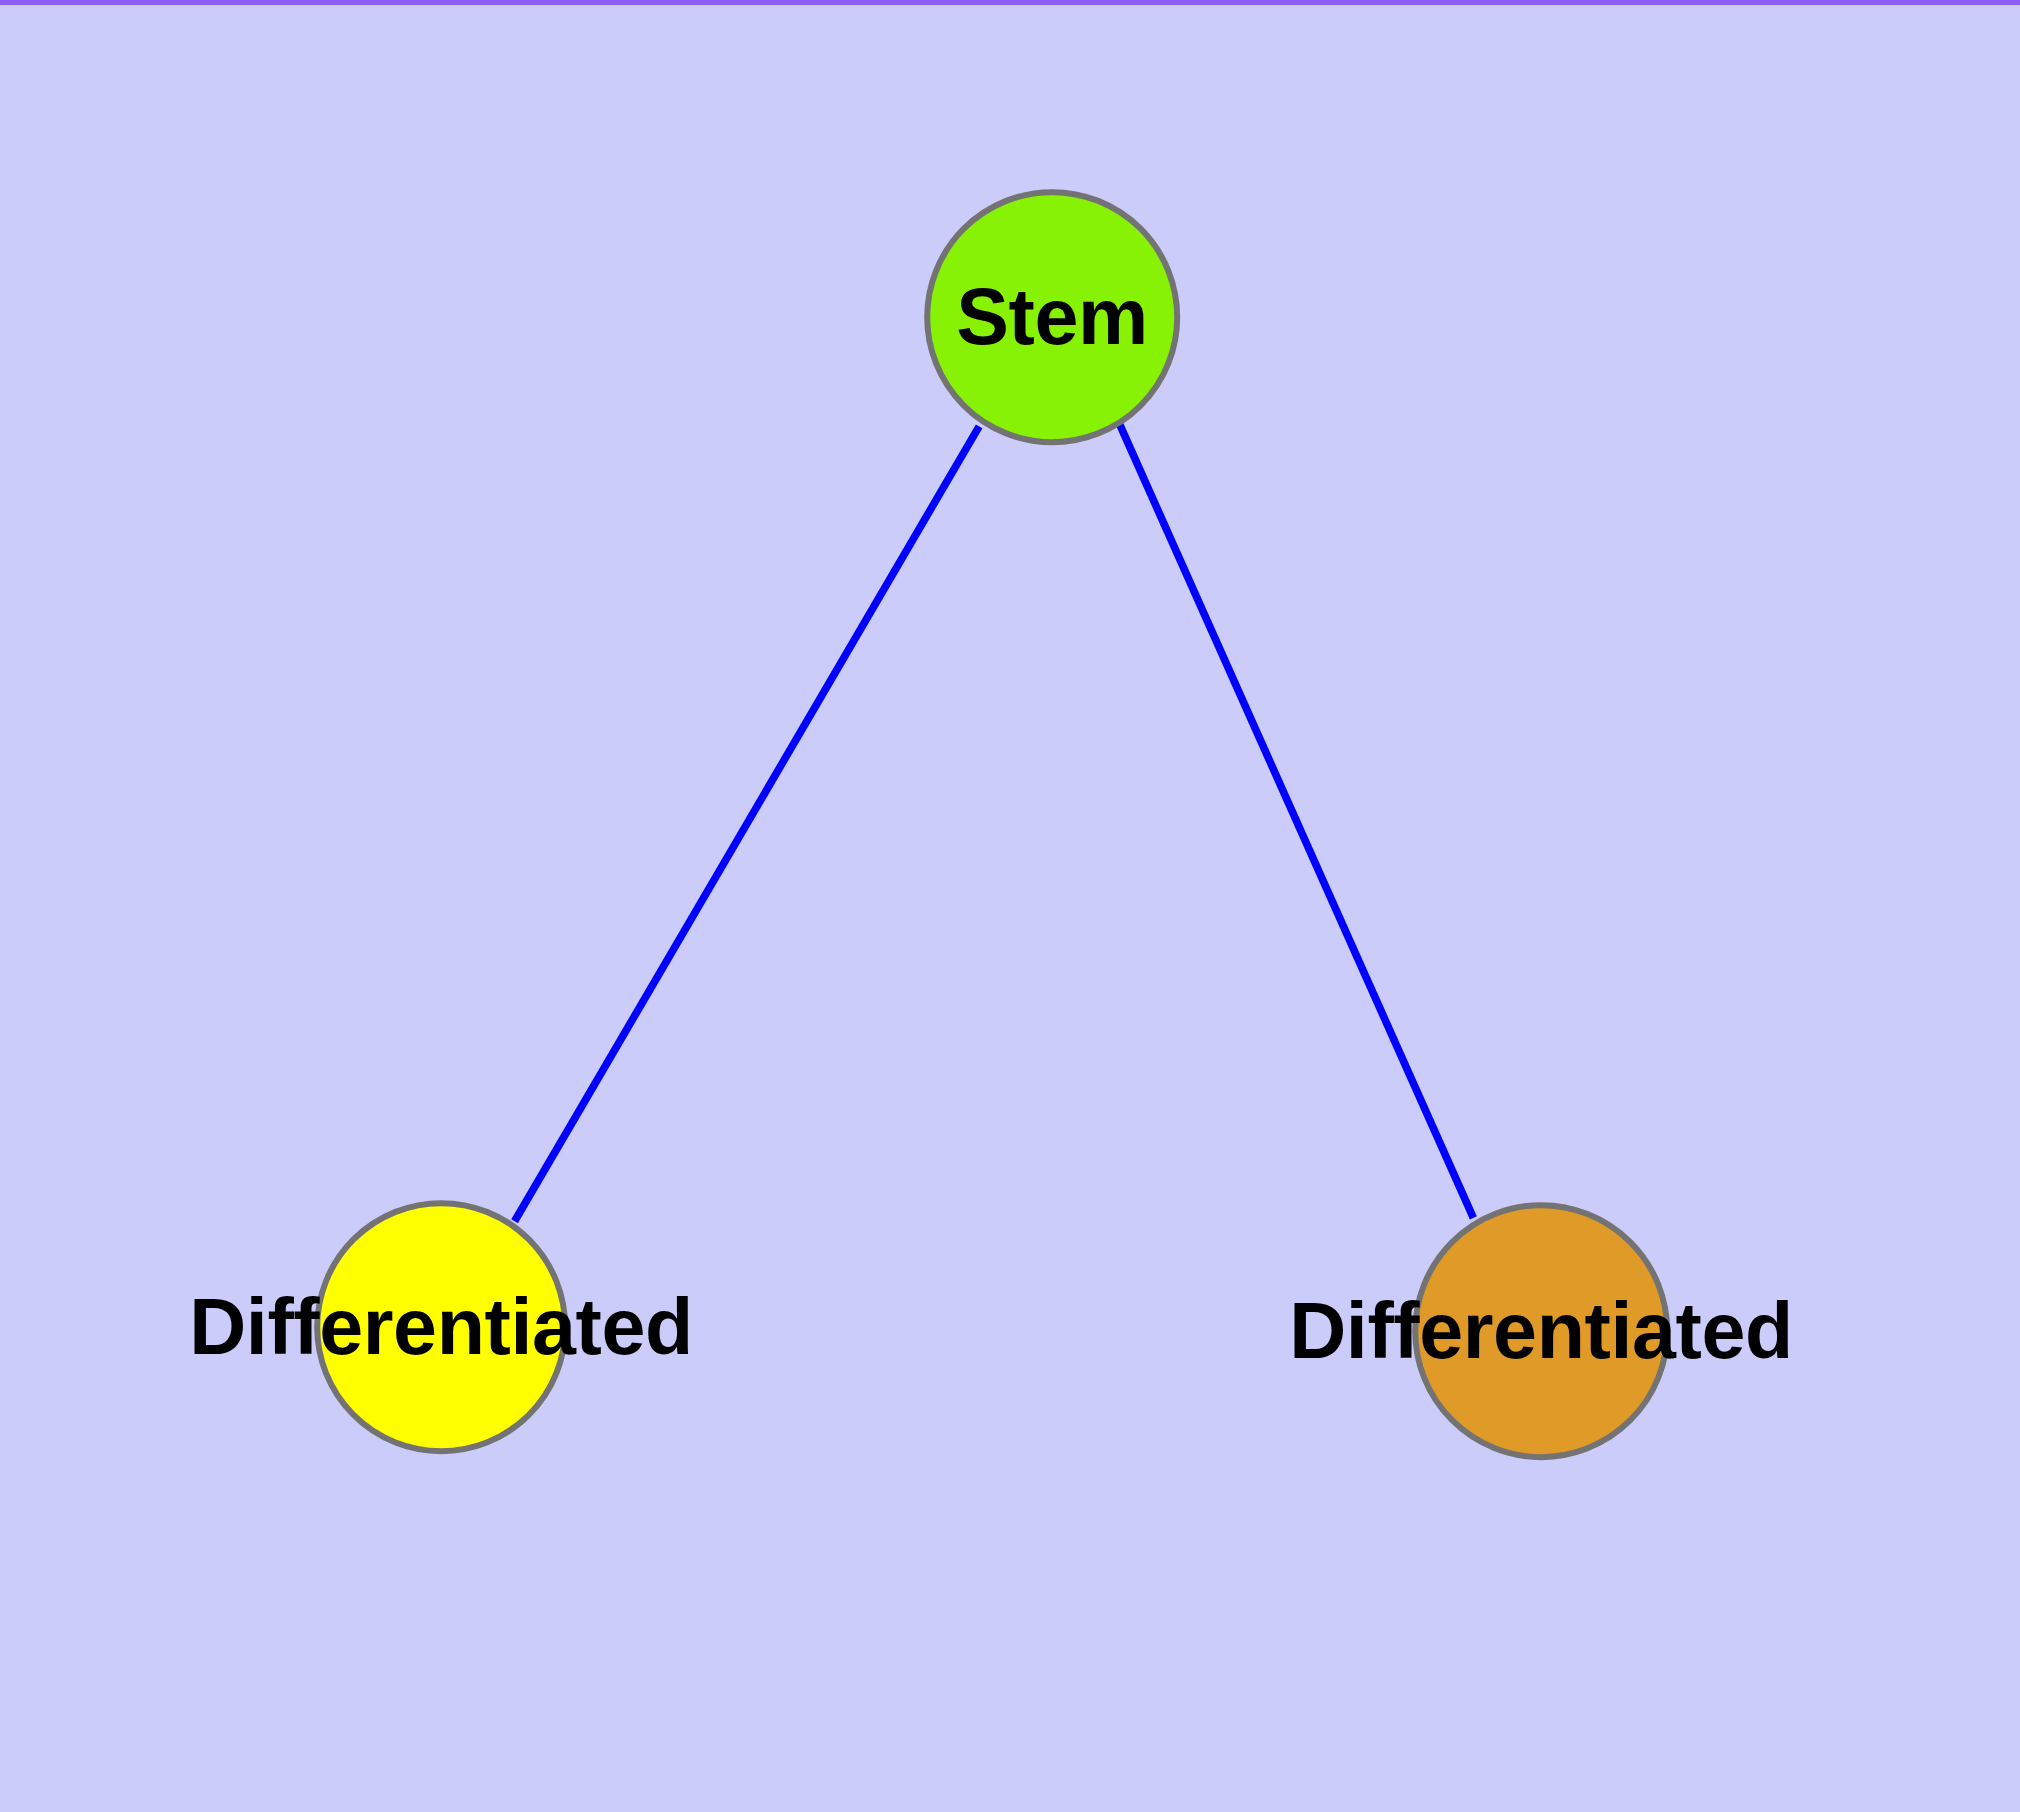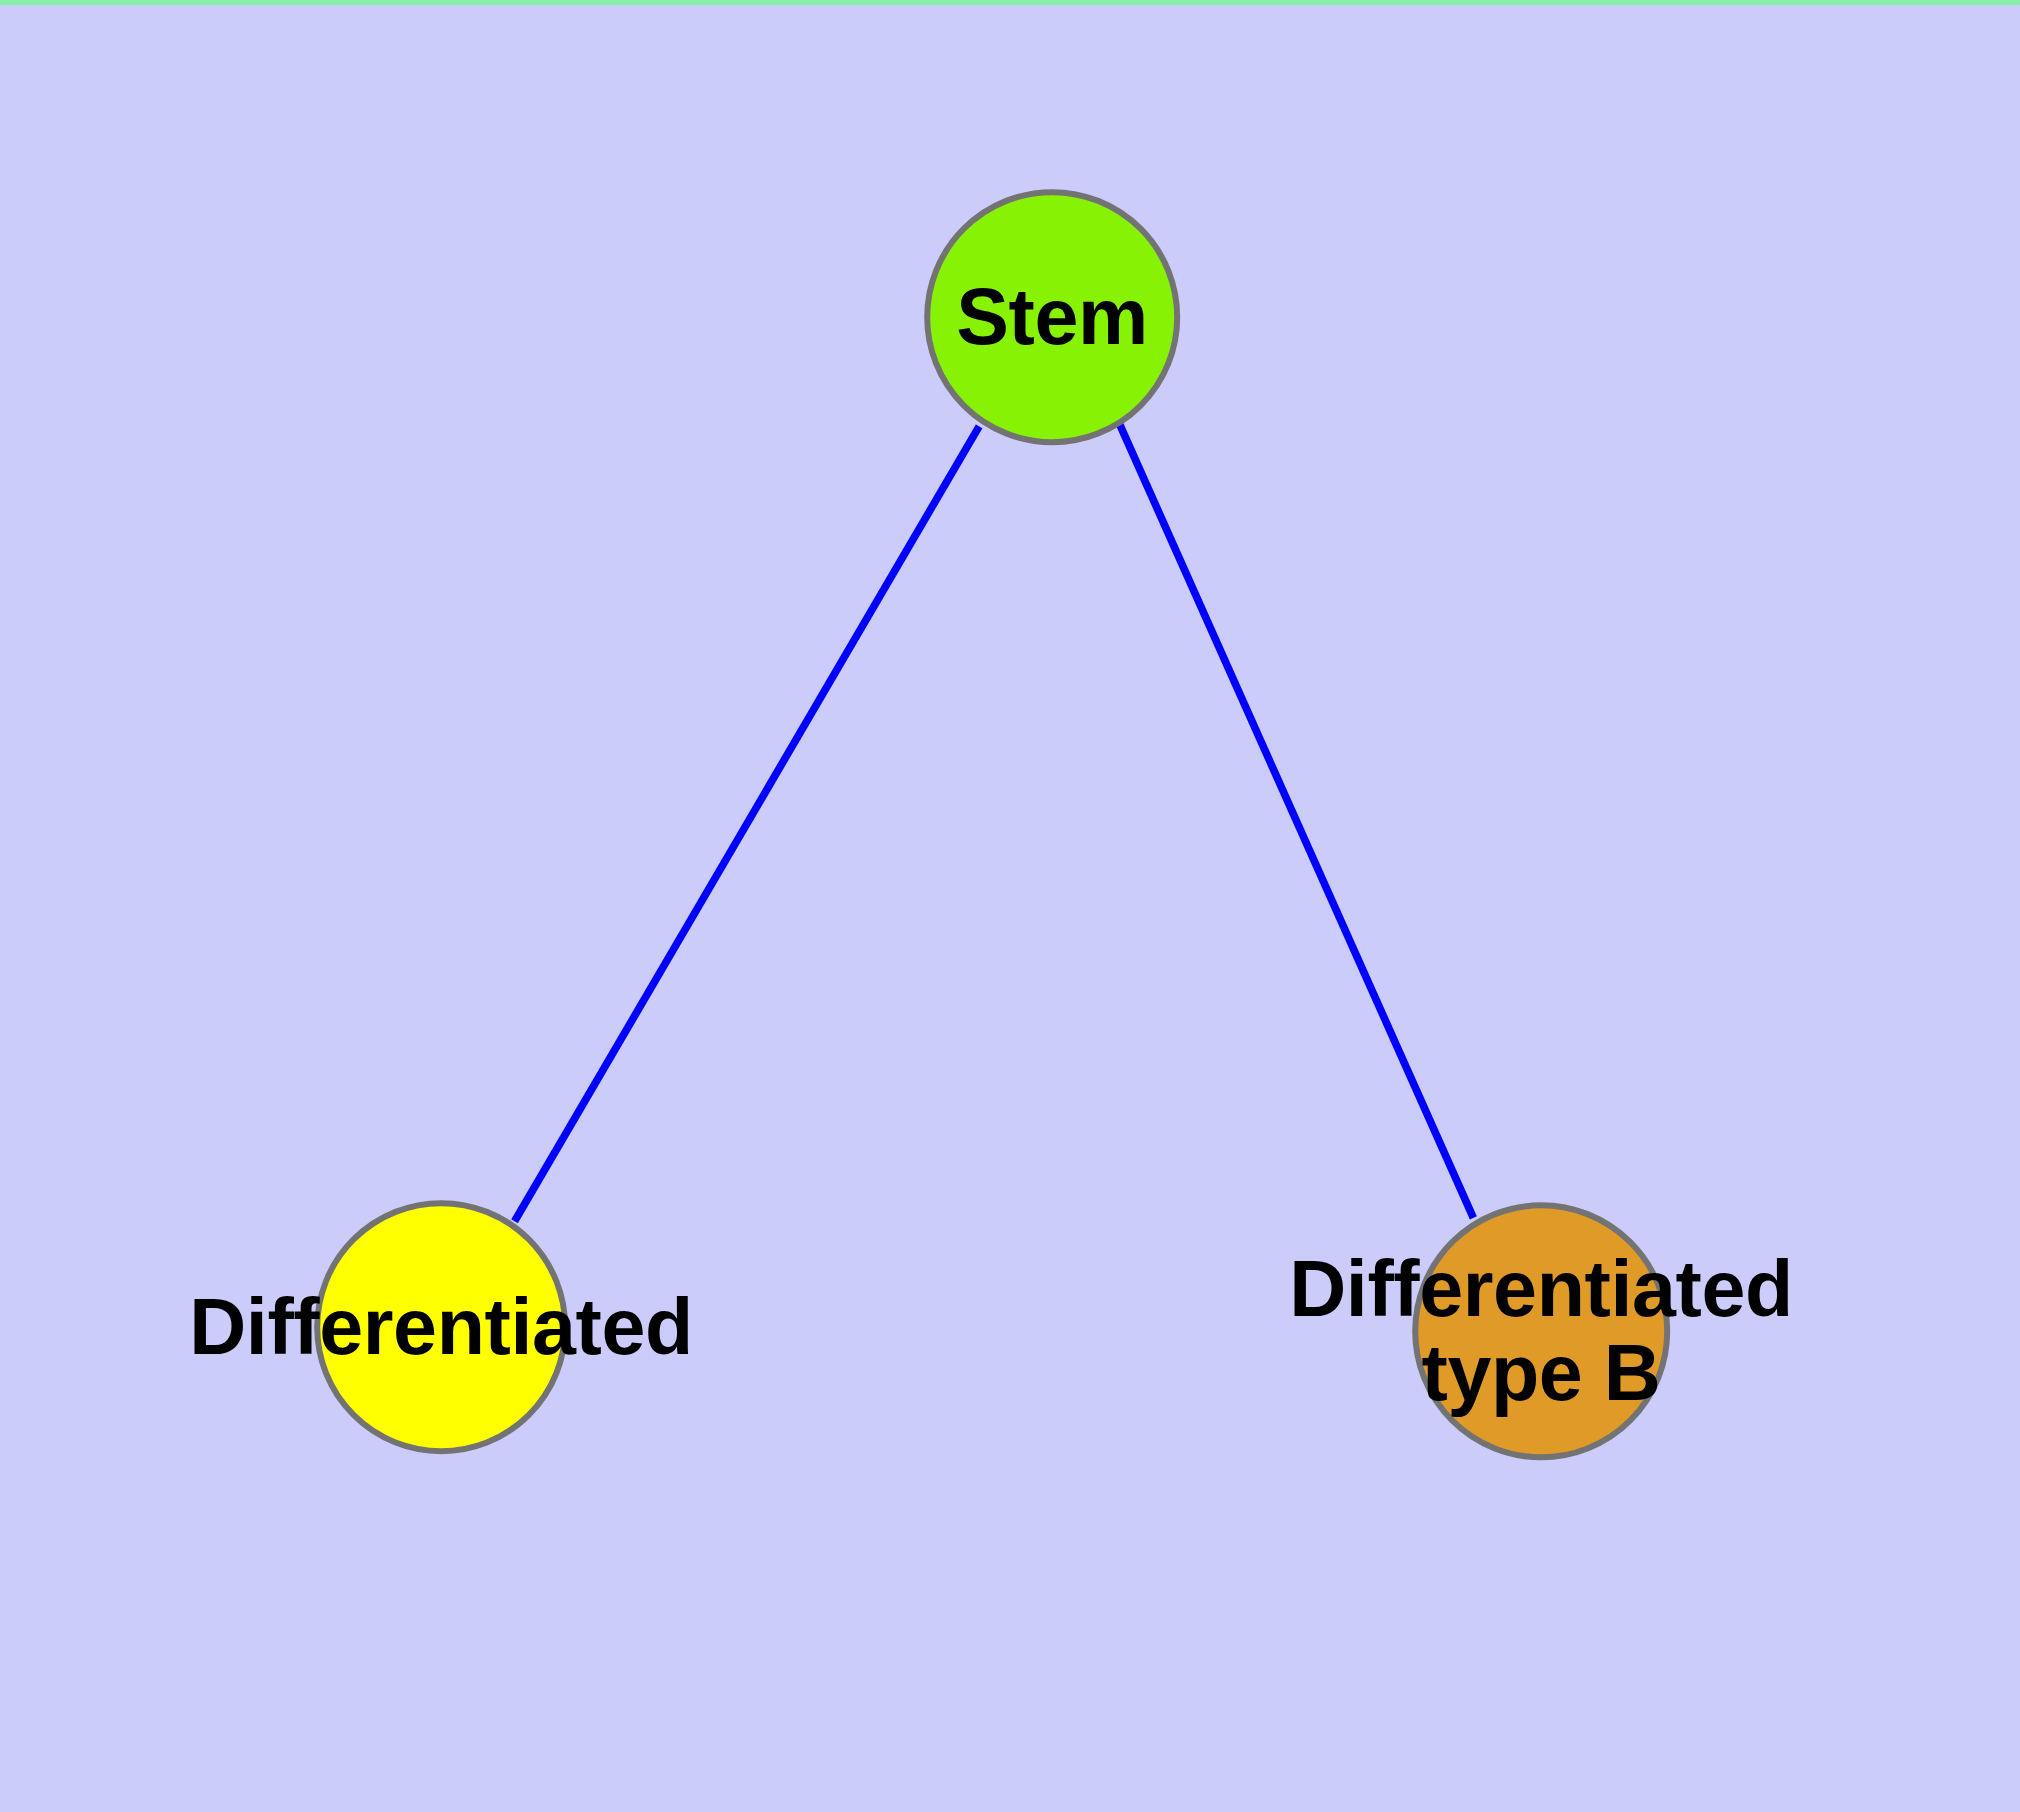--- a/index.html
+++ b/index.html
@@ -4,21 +4,21 @@
 <style>
   html, body {
     margin: 0;
     padding: 0;
     background: #ffffff;
   }
   #canvas {
     position: relative;
     width: 2021px;
     height: 1812px;
-    background: #86efac;
+    background: #8b5cf6;
     overflow: hidden;
     font-family: "Liberation Sans", sans-serif;
   }
   #plot-bg {
     position: absolute;
     left: 0;
     top: 5.1px;
     width: 2021px;
     height: 1807px;
     background: #ccccfa;
@@ -108,18 +108,17 @@
     <div class="node-circle" style="width: 254px; height: 254px; background: rgb(255, 255, 0); border-color: rgb(115, 115, 115);"></div>
     <div class="node-label">
       <div>Differentiated</div>
     </div>
   </div>
 
   <div class="node-group" id="node-diff-b" style="left: 1541px; top: 1331px;">
     <div class="node-circle" style="width: 258px; height: 258px; background: rgb(224, 154, 40); border-color: rgb(115, 115, 115);"></div>
     <div class="node-label">
       <div>Differentiated</div>
-      <div>type B</div>
     </div>
   </div>
 
 </div>
 
 
 </body></html>

